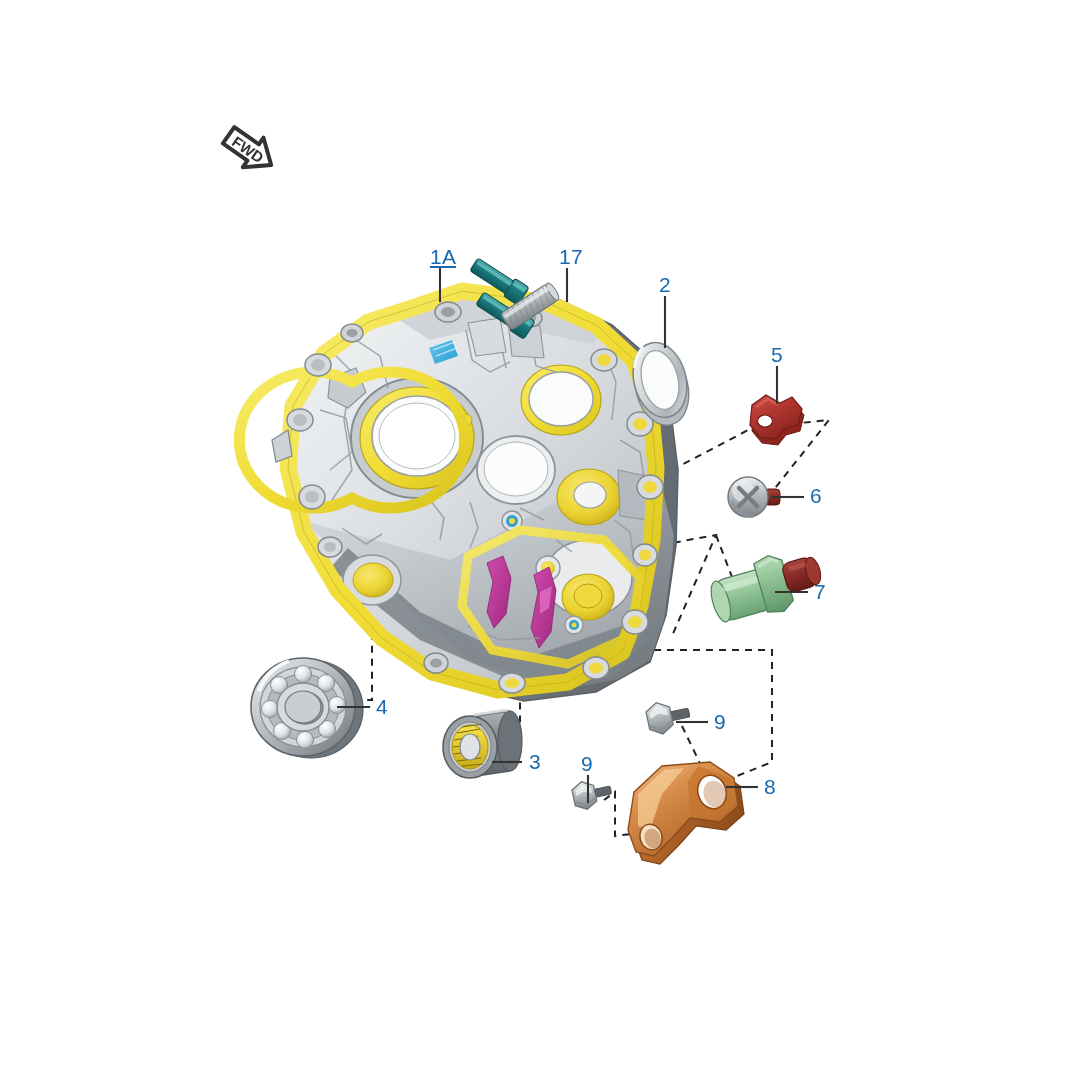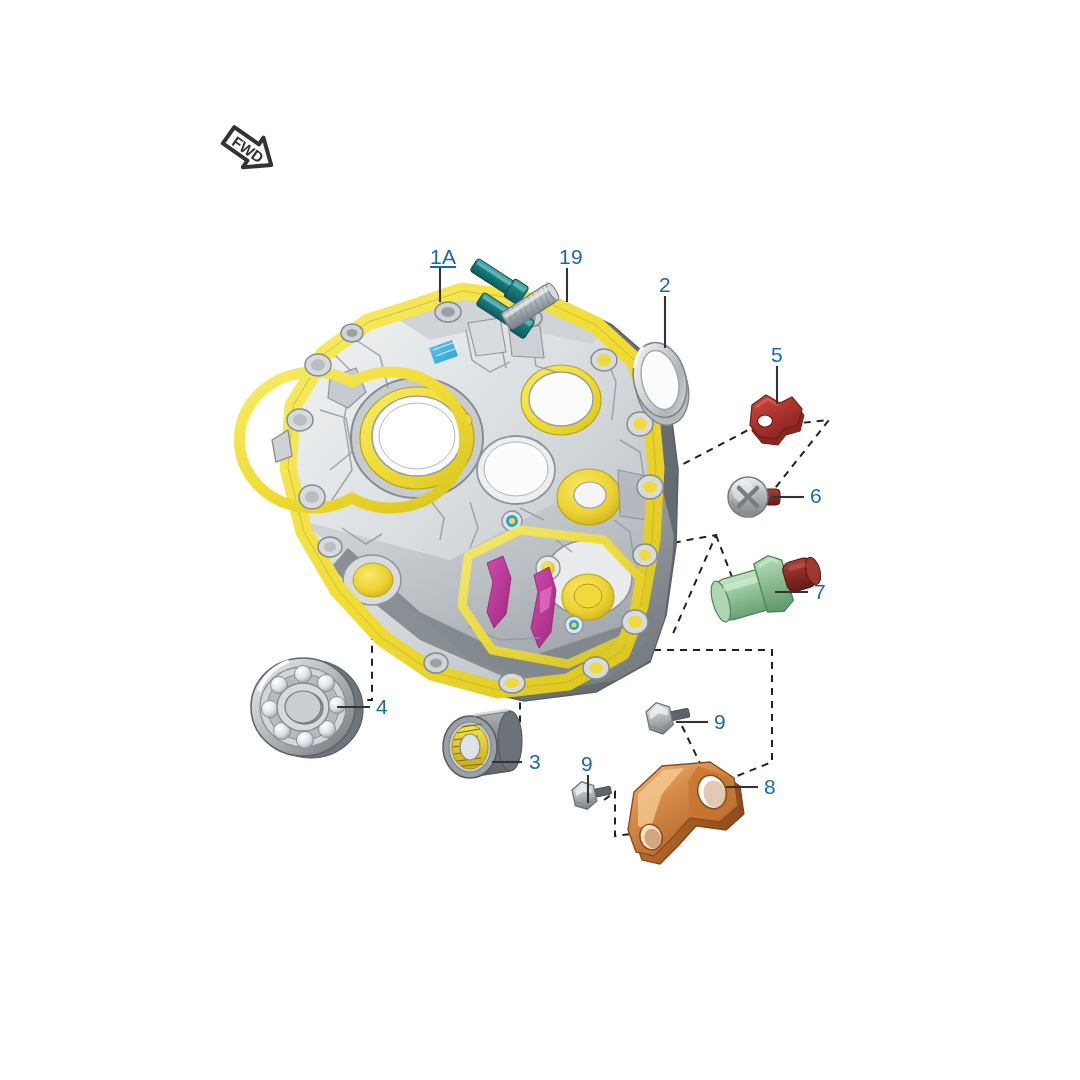--- a/index.html
+++ b/index.html
@@ -524,21 +524,21 @@
 
     <g transform="translate(213,132)">
       <g transform="rotate(35 30 28)">
         <path d="M 4 6 L 34 6 L 34 -2 L 56 16 L 34 34 L 34 26 L 4 26 Z" fill="#ffffff" stroke="#333333" stroke-width="4" stroke-linejoin="round"></path>
         <text x="28" y="22" font-family="'Liberation Sans', sans-serif" font-size="15" font-weight="bold" fill="#333333" text-anchor="middle">FWD</text>
       </g>
     </g>
   </svg>
 
   <div class="callout-label" style="left:430px; top:246px;text-decoration:underline;">1A</div>
-  <div class="callout-label" style="left:559px; top:246px;">19</div>
+  <div class="callout-label" style="left:559px; top:246px;">17</div>
   <div class="callout-label" style="left:659px; top:274px;">2</div>
   <div class="callout-label" style="left:771px; top:344px;">5</div>
   <div class="callout-label" style="left:810px; top:485px;">6</div>
   <div class="callout-label" style="left:814px; top:581px;">7</div>
   <div class="callout-label" style="left:376px; top:696px;">4</div>
   <div class="callout-label" style="left:529px; top:751px;">3</div>
   <div class="callout-label" style="left:714px; top:711px;">9</div>
   <div class="callout-label" style="left:581px; top:753px;">9</div>
   <div class="callout-label" style="left:764px; top:776px;">8</div>
 

